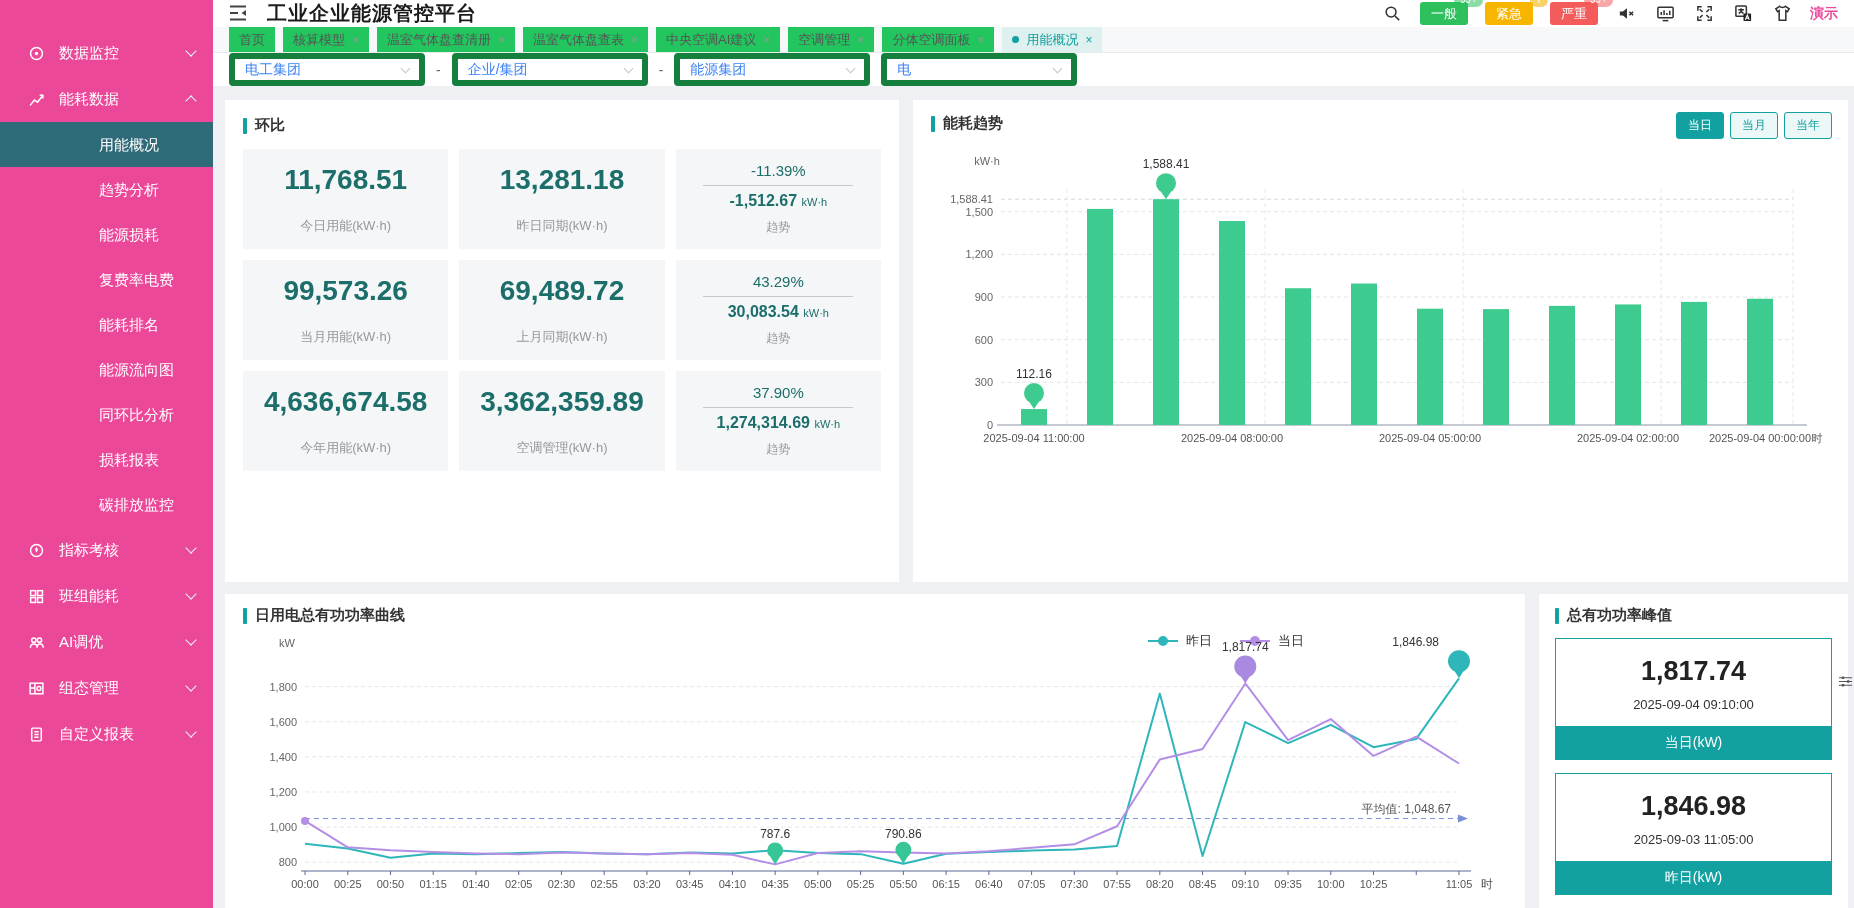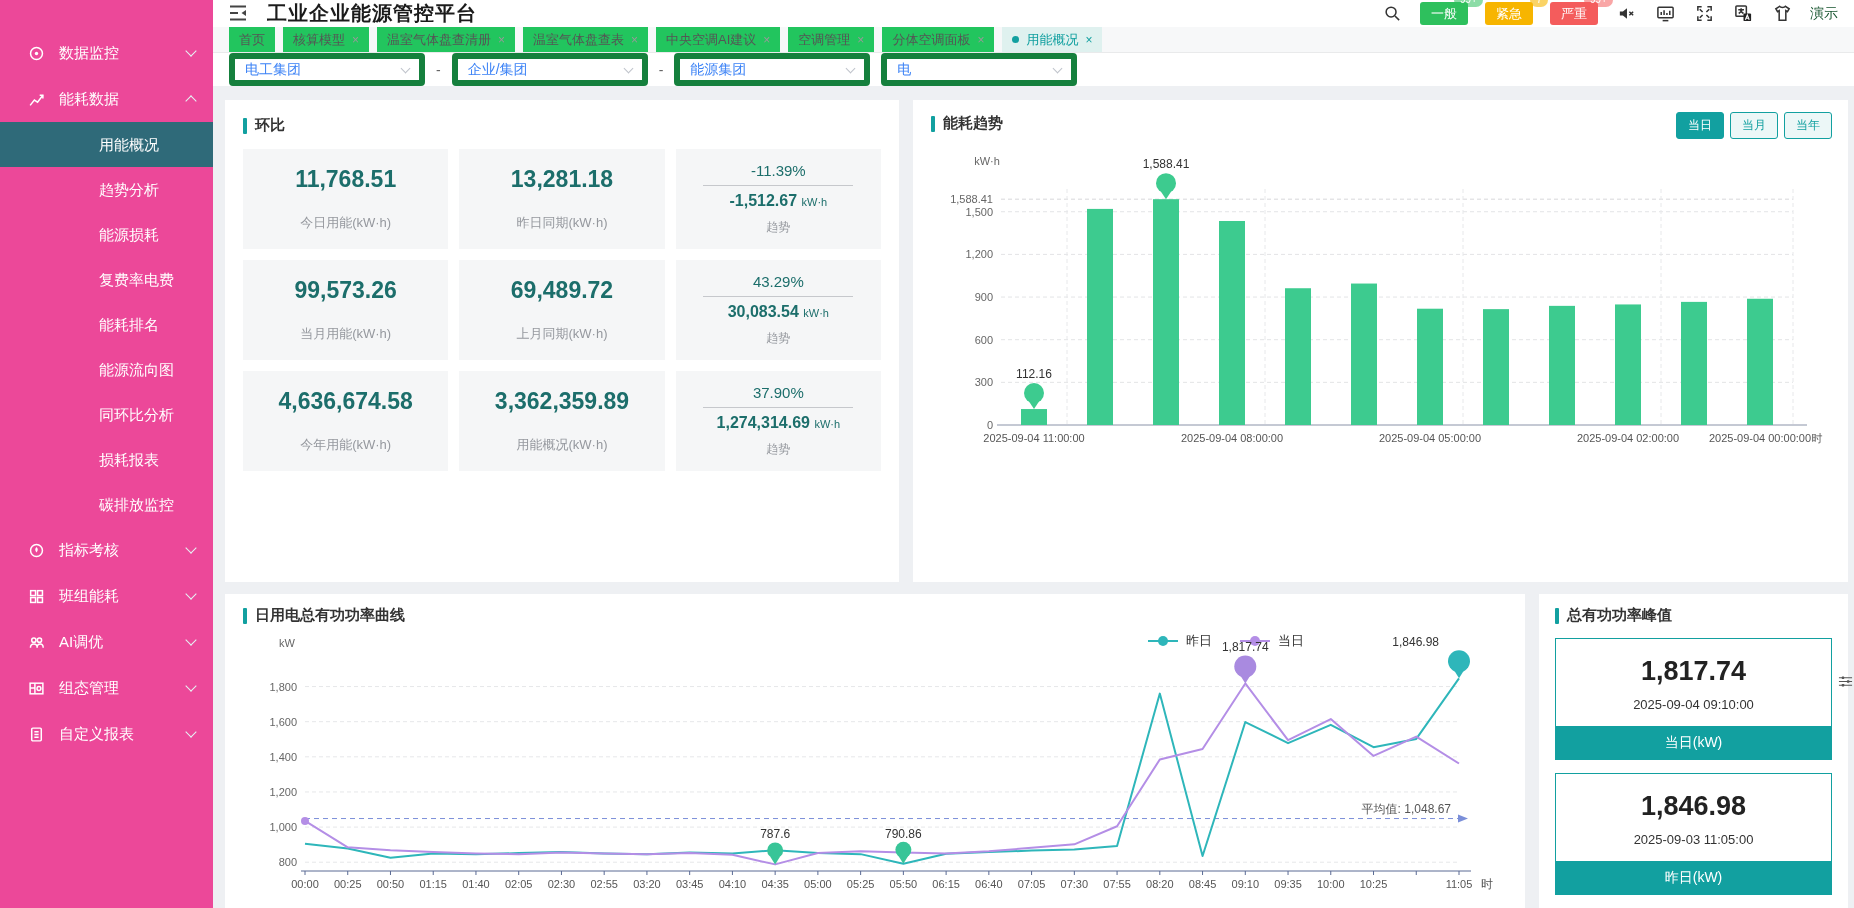--- a/index.html
+++ b/index.html
@@ -21,21 +21,21 @@
   .main { flex:1; display:flex; flex-direction:column; min-width:0; }
   .topbar { height:43px; background:#fff; display:flex; align-items:center; padding:0 16px 0 14px; }
   .burger { width:24px; height:24px; margin-right:16px; cursor:pointer; }
   .burger svg { width:22px; height:22px; stroke:#444; stroke-width:1.6; fill:#444; }
   .apptitle { font-size:20px; font-weight:bold; color:#1b1b1b; letter-spacing:1px; }
   .top-right { margin-left:auto; display:flex; align-items:center; gap:17px; }
   .ticon { width:22px; height:22px; display:flex; align-items:center; justify-content:center; cursor:pointer; }
   .ticon svg { width:19px; height:19px; stroke:#333; fill:none; stroke-width:1.6; }
   .badge { position:relative; height:23px; padding:0 11px; border-radius:3px; color:#fff; font-size:13px; display:flex; align-items:center; cursor:pointer; }
   .badge .pill { position:absolute; top:-9px; right:-15px; font-size:10px; line-height:14px; padding:0 6px; border-radius:8px; color:#fff; }
-  .uname { font-size:14px; color:#14532d; cursor:pointer; }
+  .uname { font-size:14px; color:#ec4899; cursor:pointer;font-weight:bold; }
 
   
   .tabsrow { height:33px; background:#f7f8f9; border-bottom:1px solid #e9eaeb; display:flex; align-items:center; gap:8px; padding:0 16px; }
   .chip { height:25px; padding:0 10px; background:#22c55e; color:#555; font-size:13px; display:flex; align-items:center; gap:7px; cursor:pointer; }
   .chip .tx::before { content:'×'; color:#999; font-size:12px; }
   .chip.active { background:#dff1ef; color:#12a0a0; }
   .chip.active .dot { width:7px; height:7px; border-radius:50%; background:#12a0a0; }
   .chip.active .tx::before { color:#12a0a0; }
 
   
@@ -48,21 +48,21 @@
   .content { flex:1; background:#eef0f3; padding:14px 6px 0 12px; display:flex; flex-direction:column; gap:12px; position:relative; }
   .row1 { display:flex; gap:14px; height:482px; }
   .row2 { display:flex; gap:14px; height:343px; }
   .panel { background:#fff; }
   .p-title { display:flex; align-items:center; gap:8px; font-size:15px; font-weight:bold; color:#333; }
   .p-title::before { content:''; width:4px; height:16px; background:#12a0a0; border-radius:1px; }
 
   .panel-huanbi { width:674px; padding:16px 18px; }
   .hb-grid { margin-top:14px; display:grid; grid-template-columns:repeat(3,1fr); gap:11px; }
   .hb-cell { background:#f5f6f7; height:100px; display:flex; flex-direction:column; align-items:center; justify-content:center; }
-  .hb-num { font-size:23px; font-weight:bold; color:#1c6e6b; }
+  .hb-num { font-size:28px; font-weight:bold; color:#1c6e6b; }
   .hb-lbl { font-size:13px; color:#95989e; margin-top:21px; }
   .tr-pct { font-size:15px; color:#1c6e6b; }
   .tr-line { width:150px; border-top:1px solid #c6c8cc; margin:6px 0; }
   .tr-val { font-size:16px; font-weight:bold; color:#1c6e6b; }
   .tr-unit { font-size:11px; font-weight:normal; }
   .tr-lbl { font-size:12px; color:#95989e; margin-top:9px; }
 
   .panel-trend { flex:1; padding:14px 18px; position:relative; min-width:0; }
   .range-btns { position:absolute; top:12px; right:16px; display:flex; gap:6px; }
   .rbtn { font-size:12px; padding:4px 11px; border:1px solid #12a0a0; color:#12a0a0; background:#ecf7f7; border-radius:3px; cursor:pointer; }
@@ -324,21 +324,21 @@
               <div class="tr-line"></div>
               <div class="tr-val"><span>30,083.54</span> <span class="tr-unit">kW·h</span></div>
               <div class="tr-lbl">趋势</div>
             </div>
             <div class="hb-cell">
               <div class="hb-num">4,636,674.58</div>
               <div class="hb-lbl">今年用能(kW·h)</div>
             </div>
             <div class="hb-cell">
               <div class="hb-num">3,362,359.89</div>
-              <div class="hb-lbl">用能概况(kW·h)</div>
+              <div class="hb-lbl">空调管理(kW·h)</div>
             </div>
             <div class="hb-cell">
               <div class="tr-pct">37.90%</div>
               <div class="tr-line"></div>
               <div class="tr-val"><span>1,274,314.69</span> <span class="tr-unit">kW·h</span></div>
               <div class="tr-lbl">趋势</div>
             </div>
           </div>
         </div>
 

